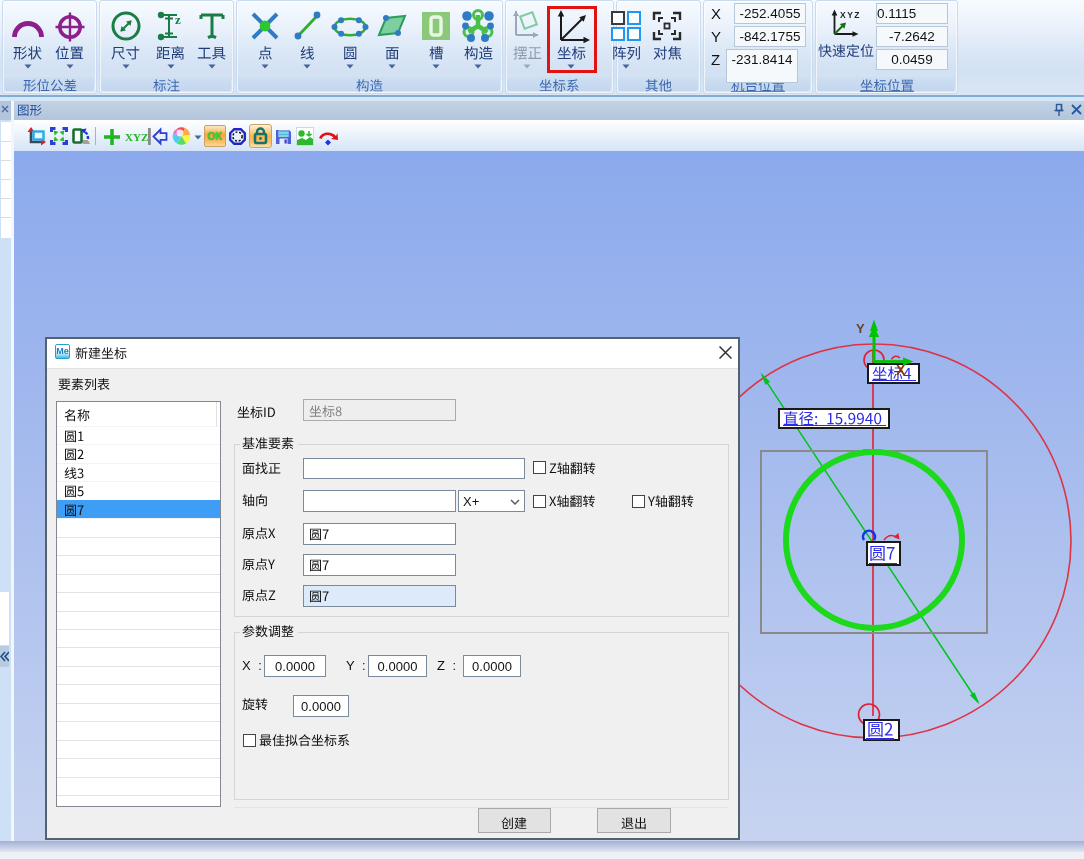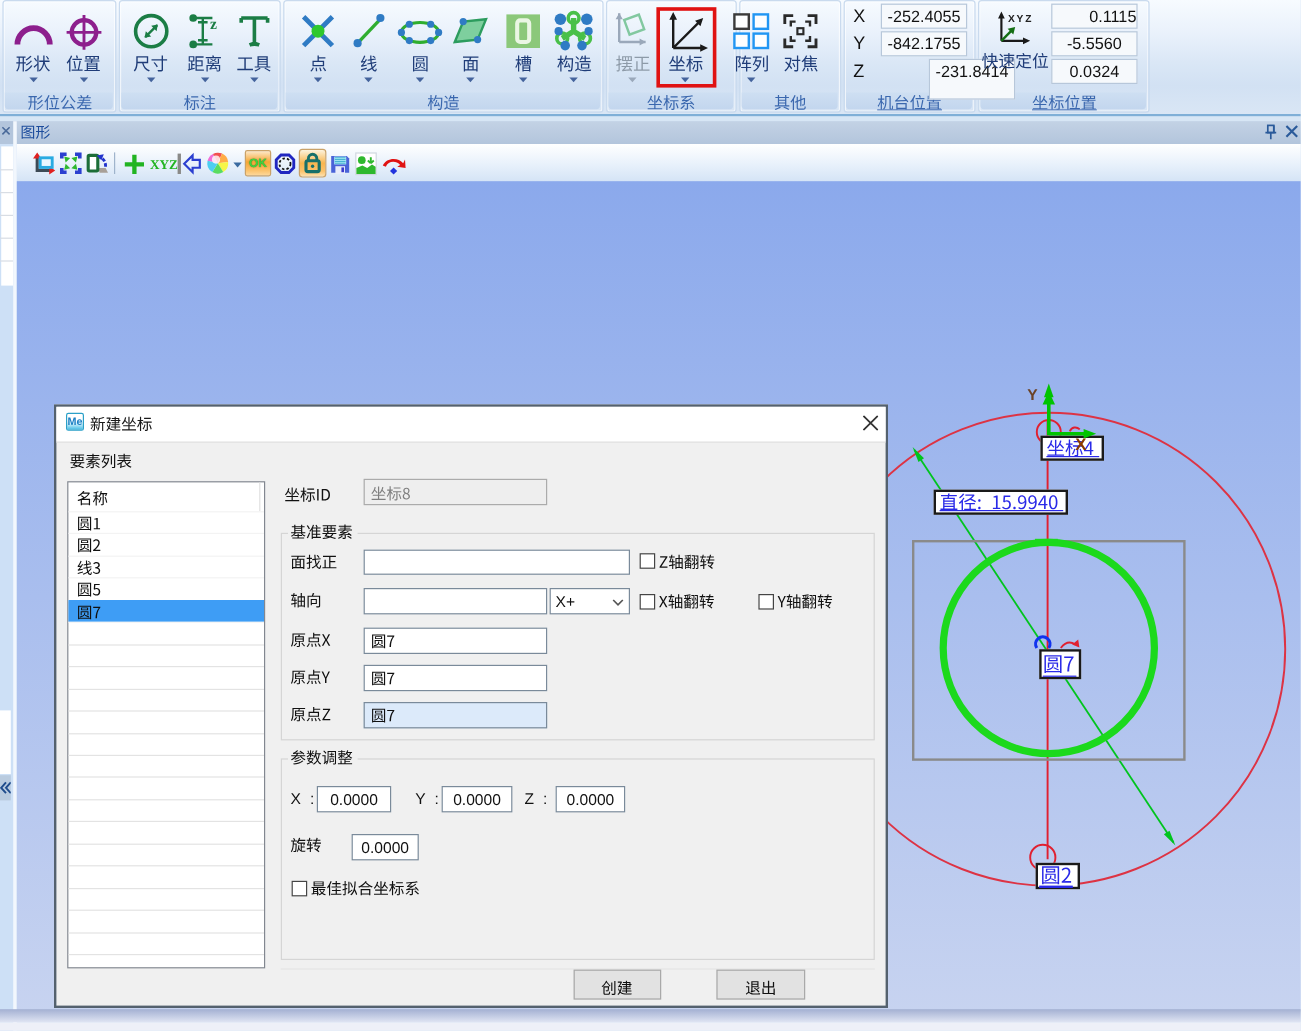--- a/index.html
+++ b/index.html
@@ -282,39 +282,39 @@
       <g fill="#1f3c78" transform="translate(0,12.3975) scale(0.0145,-0.0145)">
         <use href="#g5bf9" x="0"></use>
         <use href="#g7126" x="1000"></use>
       </g>
     </svg>
     <div class="lat" style="left:711px;top:5.0px;width:14px;font-size:15px;color:#111">X</div>
     <div class="lat" style="left:734px;top:3.0px;width:72px;height:21px;background:#f6f9fc;border:1px solid #b7c7da;font-size:13.5px;color:#111;text-align:center;line-height:19px">-252.4055</div>
     <div class="lat" style="left:711px;top:28.2px;width:14px;font-size:15px;color:#111">Y</div>
     <div class="lat" style="left:734px;top:26.2px;width:72px;height:21px;background:#f6f9fc;border:1px solid #b7c7da;font-size:13.5px;color:#111;text-align:center;line-height:19px">-842.1755</div>
     <div class="lat" style="left:711px;top:51.4px;width:14px;font-size:15px;color:#111">Z</div>
-    <div class="lat" style="left:774px;top:49.4px;width:72px;height:34px;background:#f6f9fc;border:1px solid #b7c7da;font-size:13.5px;color:#111;text-align:center;line-height:19px">-231.8414</div>
+    <div class="lat" style="left:726px;top:49.4px;width:72px;height:34px;background:#f6f9fc;border:1px solid #b7c7da;font-size:13.5px;color:#111;text-align:center;line-height:19px">-231.8414</div>
     <svg class="abs" style="left:830.0px;top:7px;overflow:visible" width="32" height="32" viewBox="0 0 32 32">
       <path d="M4.5 6 V27 M4.5 27 H25" stroke="#1a1a1a" stroke-width="1.8" fill="none"></path>
       <path d="M4.5 2.5 l-2.8 6 h5.6 Z M28.5 27 l-6 -2.8 v5.6 Z" fill="#1a1a1a"></path>
       <path d="M4.5 27 L12.5 19" stroke="#146e14" stroke-width="2"></path>
       <path d="M16 15.5 l-6.3 1.5 4.7 4.7 Z" fill="#146e14"></path>
       <text x="10" y="11" font-size="8.5" font-weight="bold" fill="#222" font-family="Liberation Sans" letter-spacing="1.5">XYZ</text>
     </svg>
     <svg style="position:absolute;left:818px;top:43.5px;overflow:visible;" width="57" height="18">
       <g fill="#1f3c78" transform="translate(0,11.97) scale(0.014,-0.014)">
         <use href="#g5feb" x="0"></use>
         <use href="#g901f" x="1000"></use>
         <use href="#g5b9a" x="2000"></use>
         <use href="#g4f4d" x="3000"></use>
       </g>
     </svg>
-    <div class="lat" style="left:876px;top:3.0px;width:72px;height:21px;background:#f6f9fc;border:1px solid #b7c7da;font-size:13.5px;color:#111;text-align:right;line-height:19px">0.1115</div>
-    <div class="lat" style="left:876px;top:26.2px;width:72px;height:21px;background:#f6f9fc;border:1px solid #b7c7da;font-size:13.5px;color:#111;text-align:center;line-height:19px">-5.5560</div>
-    <div class="lat" style="left:876px;top:49.4px;width:72px;height:21px;background:#f6f9fc;border:1px solid #b7c7da;font-size:13.5px;color:#111;text-align:center;line-height:19px">0.0324</div>
+    <div class="lat" style="left:876px;top:3.0px;width:72px;height:21px;background:#f6f9fc;border:1px solid #b7c7da;font-size:13.5px;color:#111;text-align:left;line-height:19px">0.1115</div>
+    <div class="lat" style="left:876px;top:26.2px;width:72px;height:21px;background:#f6f9fc;border:1px solid #b7c7da;font-size:13.5px;color:#111;text-align:center;line-height:19px">-7.2642</div>
+    <div class="lat" style="left:876px;top:49.4px;width:72px;height:21px;background:#f6f9fc;border:1px solid #b7c7da;font-size:13.5px;color:#111;text-align:center;line-height:19px">0.0459</div>
     <div class="abs" style="left:0;top:101px;width:1084px;height:19px;background:linear-gradient(#c3d2e5,#b3c5dc)"></div>
     <svg style="position:absolute;left:17px;top:104px;overflow:visible;" width="26" height="16">
       <g fill="#1c4c9c" transform="translate(0,10.6875) scale(0.0125,-0.0125)">
         <use href="#g56fe" x="0"></use>
         <use href="#g5f62" x="1000"></use>
       </g>
     </svg>
     <svg class="abs" style="left:1053px;top:103px" width="12" height="14">
       <g stroke="#2a5a9a" stroke-width="1.4" fill="none">
         <rect x="3.5" y="1.5" width="5" height="6"></rect>

